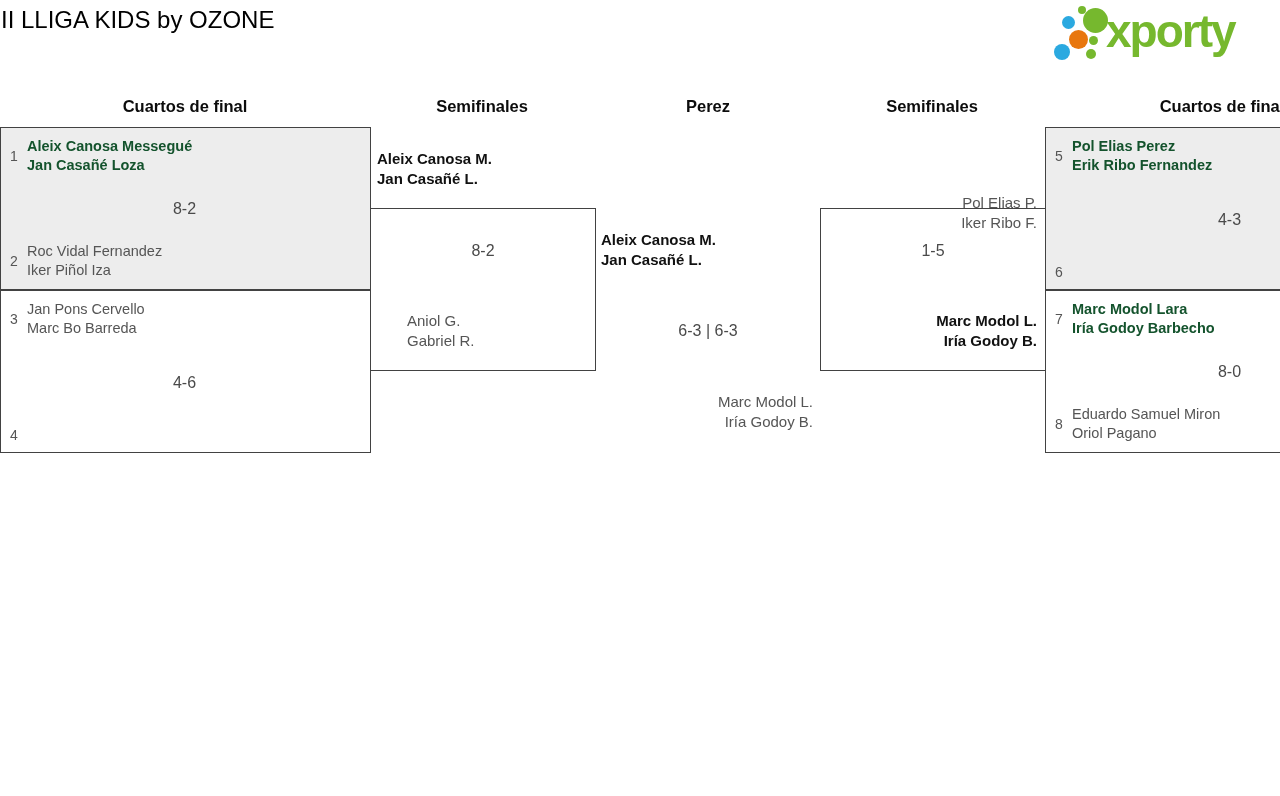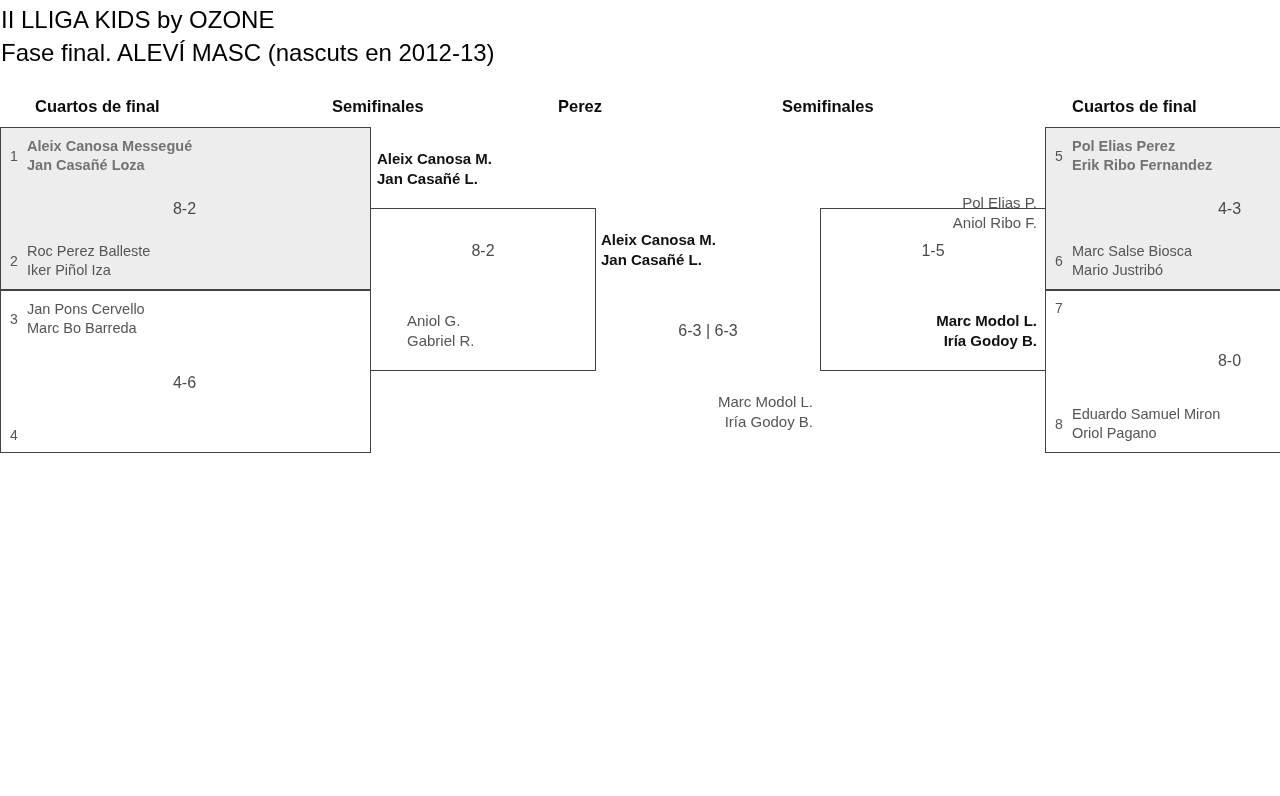--- a/index.html
+++ b/index.html
@@ -14,34 +14,34 @@
   .dot { position:absolute; border-radius:50%; }
   .d-g1 { left:28px; top:4px;  width:8px;  height:8px;  background:#76b82e; }
   .d-g2 { left:33px; top:6px;  width:25px; height:25px; background:#76b82e; }
   .d-b1 { left:12px; top:14px; width:13px; height:13px; background:#2ba9e0; }
   .d-o1 { left:19px; top:28px; width:19px; height:19px; background:#e8770e; }
   .d-g3 { left:39px; top:34px; width:9px;  height:9px;  background:#76b82e; }
   .d-b2 { left:4px;  top:42px; width:16px; height:16px; background:#2ba9e0; }
   .d-g4 { left:36px; top:47px; width:10px; height:10px; background:#76b82e; }
   .logo-text { position:absolute; left:56px; top:-4px; font-size:46px; font-weight:700; letter-spacing:-2px; color:#76b82e; line-height:66px; }
   
-  .round-h { position:absolute; top:97px; width:300px; font-size:16.5px; font-weight:700; color:#0c0c0c; }
+  .round-h { position:absolute; top:97px; width:300px; text-align:center; font-size:16.5px; font-weight:700; color:#0c0c0c; }
   .rh1 { left:35px; } .rh2 { left:332px; } .rh3 { left:558px; } .rh4 { left:782px; } .rh5 { left:1072px; }
   
   .box { position:absolute; border:1px solid #424242; background:#fff; }
   .box.shaded { background:#ededed; }
   .qf { width:371px; height:163px; display:flex; flex-direction:column; justify-content:space-between; padding:9px 8px 9px 6px; }
   .qf1 { left:0; top:127px; } .qf2 { left:0; top:290px; }
   .qf3 { left:1045px; top:127px; } .qf4 { left:1045px; top:290px; }
   .sf  { width:226px; height:163px; }
   .sfL { left:370px; top:208px; } .sfR { left:820px; top:208px; }
   .team { display:flex; align-items:center; }
   .seed { width:14px; margin-right:6px; text-align:center; font-size:14px; color:#555; flex:none; }
   .names { font-size:14.5px; line-height:19px; color:#555; font-weight:400; }
-  .team.winner .names { color:#737373; font-weight:700; }
+  .team.winner .names { color:#14532d; font-weight:700; }
   .score { text-align:center; font-size:16px; color:#4a4a4a; }
   
   .float-team { position:absolute; font-size:15px; line-height:19.5px; color:#555; }
   .float-team.winner { color:#111; font-weight:700; }
   .float-team.right { text-align:right; }
   .float-score { position:absolute; font-size:16px; color:#4a4a4a; text-align:center; }
   .fs-sfL { left:370px; width:226px; top:242px; }
   .fs-sfR { left:820px; width:226px; top:242px; }
   .fs-fin { left:608px; width:200px; top:322px; }
   .ft-sfL-top { left:377px; top:149px; }
@@ -51,43 +51,52 @@
   .ft-fin-top { left:601px; top:230px; }
   .ft-fin-bot { right:467px; top:392px; }
 </style>
 </head>
 <body>
 
 <div class="page">
 
   <div class="title">
     <div>II LLIGA KIDS by OZONE</div>
-    <div>Fase final. ALEVÍ MASC (nascuts en 2012-13)</div>
   </div>
 
+  <div class="logo">
+    <span class="dot d-g1"></span>
+    <span class="dot d-g2"></span>
+    <span class="dot d-b1"></span>
+    <span class="dot d-o1"></span>
+    <span class="dot d-g3"></span>
+    <span class="dot d-b2"></span>
+    <span class="dot d-g4"></span>
+    <span class="logo-text">xporty</span>
+  </div>
 
   <div class="round-h rh1">Cuartos de final</div>
   <div class="round-h rh2">Semifinales</div>
   <div class="round-h rh3">Perez</div>
   <div class="round-h rh4">Semifinales</div>
   <div class="round-h rh5">Cuartos de final</div>
 
   <div class="box shaded qf qf1">
     <div class="team winner">
       <span class="seed">1</span>
       <span class="names">
         <div>Aleix Canosa Messegué</div>
         <div>Jan Casañé Loza</div>
       </span>
     </div>
     <div class="score">8-2</div>
     <div class="team loser">
       <span class="seed">2</span>
       <span class="names">
-        <div>Roc Perez Balleste</div>
+        <div>Roc Vidal Fernandez</div>
         <div>Iker Piñol Iza</div>
       </span>
     </div>
   </div>
 
   <div class="box qf qf2">
     <div class="team loser">
       <span class="seed">3</span>
       <span class="names">
         <div>Jan Pons Cervello</div>
@@ -117,49 +126,49 @@
   </div>
   <div class="float-score fs-fin">6-3 | 6-3</div>
   <div class="float-team right ft-fin-bot">
     <div>Marc Modol L.</div>
     <div>Iría Godoy B.</div>
   </div>
 
   <div class="box sf sfR"></div>
   <div class="float-team right ft-sfR-top">
     <div>Pol Elias P.</div>
-    <div>Aniol Ribo F.</div>
+    <div>Iker Ribo F.</div>
   </div>
   <div class="float-score fs-sfR">1-5</div>
   <div class="float-team winner right ft-sfR-bot">
     <div>Marc Modol L.</div>
     <div>Iría Godoy B.</div>
   </div>
 
   <div class="box shaded qf qf3">
     <div class="team winner">
       <span class="seed">5</span>
       <span class="names">
         <div>Pol Elias Perez</div>
         <div>Erik Ribo Fernandez</div>
       </span>
     </div>
     <div class="score">4-3</div>
     <div class="team loser">
       <span class="seed">6</span>
-      <span class="names">
-        <div>Marc Salse Biosca</div>
-        <div>Mario Justribó</div>
-      </span>
     </div>
   </div>
 
   <div class="box qf qf4">
     <div class="team winner">
       <span class="seed">7</span>
+      <span class="names">
+        <div>Marc Modol Lara</div>
+        <div>Iría Godoy Barbecho</div>
+      </span>
     </div>
     <div class="score">8-0</div>
     <div class="team loser">
       <span class="seed">8</span>
       <span class="names">
         <div>Eduardo Samuel Miron</div>
         <div>Oriol Pagano</div>
       </span>
     </div>
   </div>

